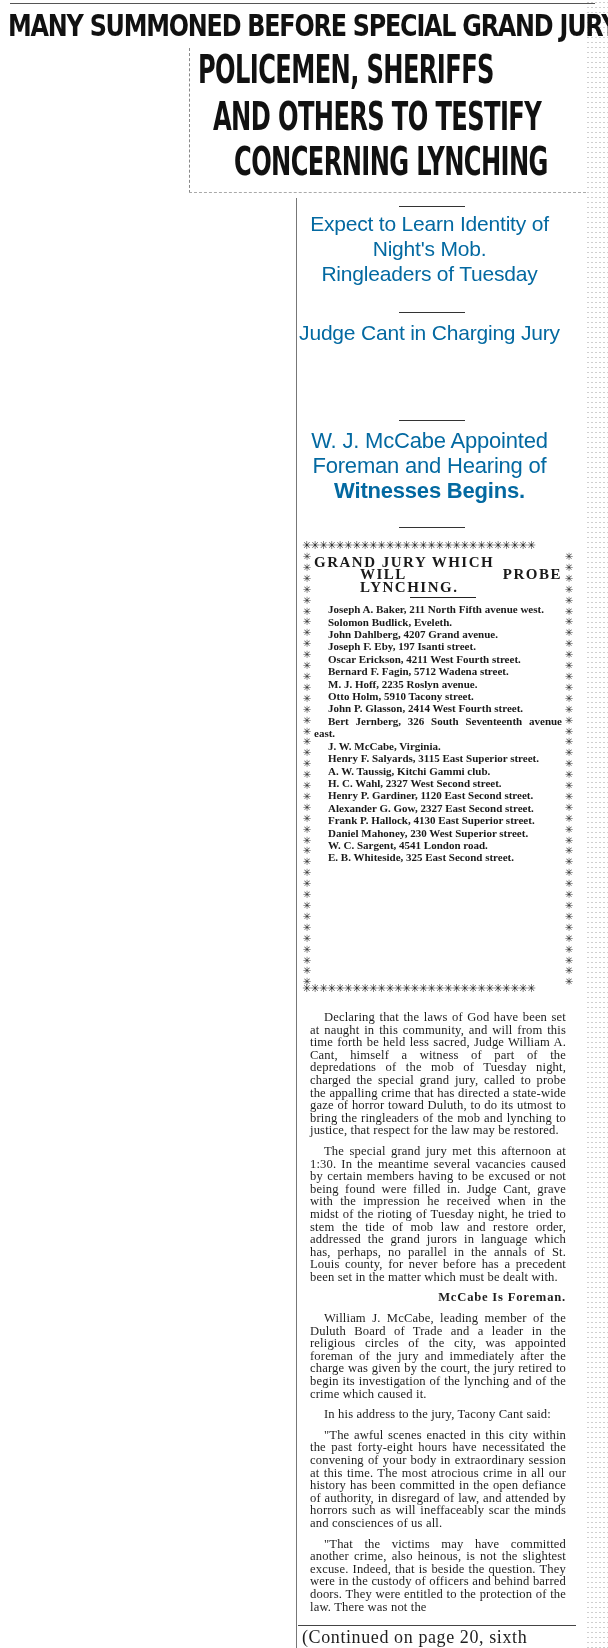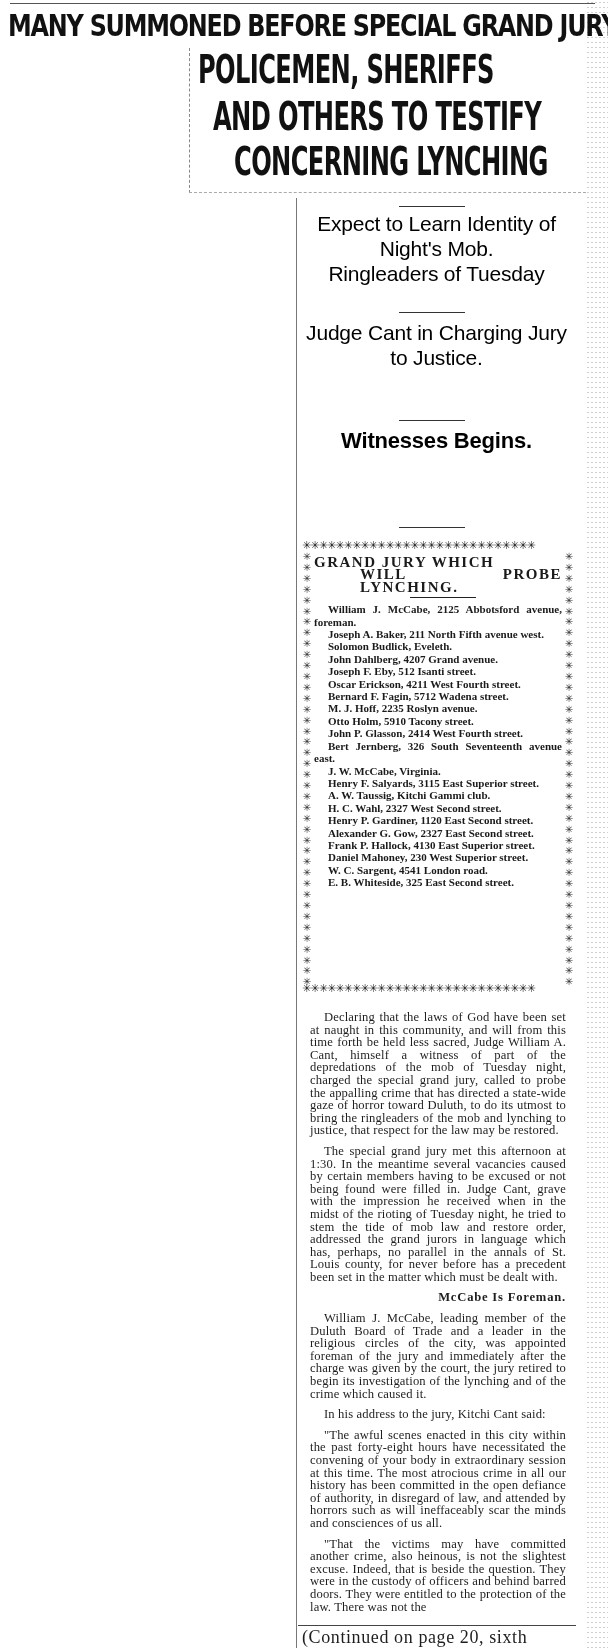--- a/index.html
+++ b/index.html
@@ -18,22 +18,22 @@
   .deck1 {
     position: absolute; font-family: "DejaVu Sans", sans-serif; font-weight: bold;
     font-size: 39px; color: #111; white-space: nowrap; letter-spacing: -1px;
     transform: scaleX(0.62); transform-origin: left top; line-height: 44px;
   }
   .col-rule-left { position: absolute; left: 296px; top: 198px; width: 1px; height: 1450px; background: #777; }
   .speckle { position: absolute; right: 0; top: 0; width: 22px; height: 1648px;
     background-image: radial-gradient(#bbb 0.6px, transparent 0.8px); background-size: 4px 5px; opacity: 0.7; }
   .sub-rule { position: absolute; height: 1px; background: #333; width: 66px; left: 399px; }
   .subdeck {
-    position: absolute; left: 294px; width: 285px; text-align: center;
-    font-family: "Liberation Sans", sans-serif; font-size: 21px; line-height: 25px; color: #000000;
+    position: absolute; left: 287px; width: 285px; text-align: center;
+    font-family: "Liberation Sans", sans-serif; font-size: 21px; line-height: 25px; color: #0369a1;
     letter-spacing: -0.2px;
   }
   .subdeck .bold { font-weight: bold; }
   .jury-box {
     position: absolute; left: 302px; top: 540px; width: 272px; height: 455px;
   }
   .stars-row {
     position: absolute; left: 0; width: 272px; font-family: "DejaVu Sans", sans-serif;
     font-size: 11px; letter-spacing: -0.9px; white-space: nowrap; overflow: hidden; color: #222; line-height: 12px;
   }
@@ -79,25 +79,26 @@
 <div class="sub-rule" style="top:206px;"></div>
 <div class="subdeck" style="top:211px;">
   <div>Expect to Learn Identity of</div>
   <div>Night's Mob.</div>
   <div>Ringleaders of Tuesday</div>
 </div>
 
 <div class="sub-rule" style="top:312px;"></div>
 <div class="subdeck" style="top:320px;">
   <div>Judge Cant in Charging Jury</div>
-  <div>to Justice.</div>
 </div>
 
 <div class="sub-rule" style="top:420px;"></div>
 <div class="subdeck" style="top:428px; font-size:22px;">
+  <div>W. J. McCabe Appointed</div>
+  <div>Foreman and Hearing of</div>
   <div class="bold">Witnesses Begins.</div>
 </div>
 
 <div class="sub-rule" style="top:527px;"></div>
 
 <div class="jury-box">
   <div class="stars-row" style="top:0;">✳✳✳✳✳✳✳✳✳✳✳✳✳✳✳✳✳✳✳✳✳✳✳✳✳✳✳✳</div>
   <div class="stars-col" style="left:0;">✳
 ✳
 ✳
@@ -177,25 +178,24 @@
 ✳
 ✳
 ✳
 ✳</div>
   <div class="jury-inner">
     <div class="jury-title">
       <span>GRAND JURY WHICH</span>
       <span class="l2">WILL PROBE LYNCHING.</span>
     </div>
     <div class="jury-rule"></div>
-    <p class="juror">William J. McCabe, 2125 Abbotsford avenue, foreman.</p>
     <p class="juror">Joseph A. Baker, 211 North Fifth avenue west.</p>
     <p class="juror">Solomon Budlick, Eveleth.</p>
     <p class="juror">John Dahlberg, 4207 Grand avenue.</p>
-    <p class="juror">Joseph F. Eby, 512 Isanti street.</p>
+    <p class="juror">Joseph F. Eby, 197 Isanti street.</p>
     <p class="juror">Oscar Erickson, 4211 West Fourth street.</p>
     <p class="juror">Bernard F. Fagin, 5712 Wadena street.</p>
     <p class="juror">M. J. Hoff, 2235 Roslyn avenue.</p>
     <p class="juror">Otto Holm, 5910 Tacony street.</p>
     <p class="juror">John P. Glasson, 2414 West Fourth street.</p>
     <p class="juror">Bert Jernberg, 326 South Seventeenth avenue east.</p>
     <p class="juror">J. W. McCabe, Virginia.</p>
     <p class="juror">Henry F. Salyards, 3115 East Superior street.</p>
     <p class="juror">A. W. Taussig, Kitchi Gammi club.</p>
     <p class="juror">H. C. Wahl, 2327 West Second street.</p>
@@ -207,19 +207,19 @@
     <p class="juror">E. B. Whiteside, 325 East Second street.</p>
   </div>
   <div class="stars-row" style="top:443px;">✳✳✳✳✳✳✳✳✳✳✳✳✳✳✳✳✳✳✳✳✳✳✳✳✳✳✳✳</div>
 </div>
 
 <div class="body-text" style="top:1003px;">
   <p>Declaring that the laws of God have been set at naught in this community, and will from this time forth be held less sacred, Judge William A. Cant, himself a witness of part of the depredations of the mob of Tuesday night, charged the special grand jury, called to probe the appalling crime that has directed a state-wide gaze of horror toward Duluth, to do its utmost to bring the ringleaders of the mob and lynching to justice, that respect for the law may be restored.</p>
   <p>The special grand jury met this afternoon at 1:30. In the meantime several vacancies caused by certain members having to be excused or not being found were filled in. Judge Cant, grave with the impression he received when in the midst of the rioting of Tuesday night, he tried to stem the tide of mob law and restore order, addressed the grand jurors in language which has, perhaps, no parallel in the annals of St. Louis county, for never before has a precedent been set in the matter which must be dealt with.</p>
   <p class="subhead">McCabe Is Foreman.</p>
   <p>William J. McCabe, leading member of the Duluth Board of Trade and a leader in the religious circles of the city, was appointed foreman of the jury and immediately after the charge was given by the court, the jury retired to begin its investigation of the lynching and of the crime which caused it.</p>
-  <p>In his address to the jury, Kitchi Cant said:</p>
+  <p>In his address to the jury, Tacony Cant said:</p>
   <p>"The awful scenes enacted in this city within the past forty-eight hours have necessitated the convening of your body in extraordinary session at this time. The most atrocious crime in all our history has been committed in the open defiance of authority, in disregard of law, and attended by horrors such as will ineffaceably scar the minds and consciences of us all.</p>
   <p>"That the victims may have committed another crime, also heinous, is not the slightest excuse. Indeed, that is beside the question. They were in the custody of officers and behind barred doors. They were entitled to the protection of the law. There was not the</p>
 </div>
 
 <div class="cont-rule"></div>
 <div class="cont">(Continued on page 20, sixth column)</div>
 
 </body></html>

